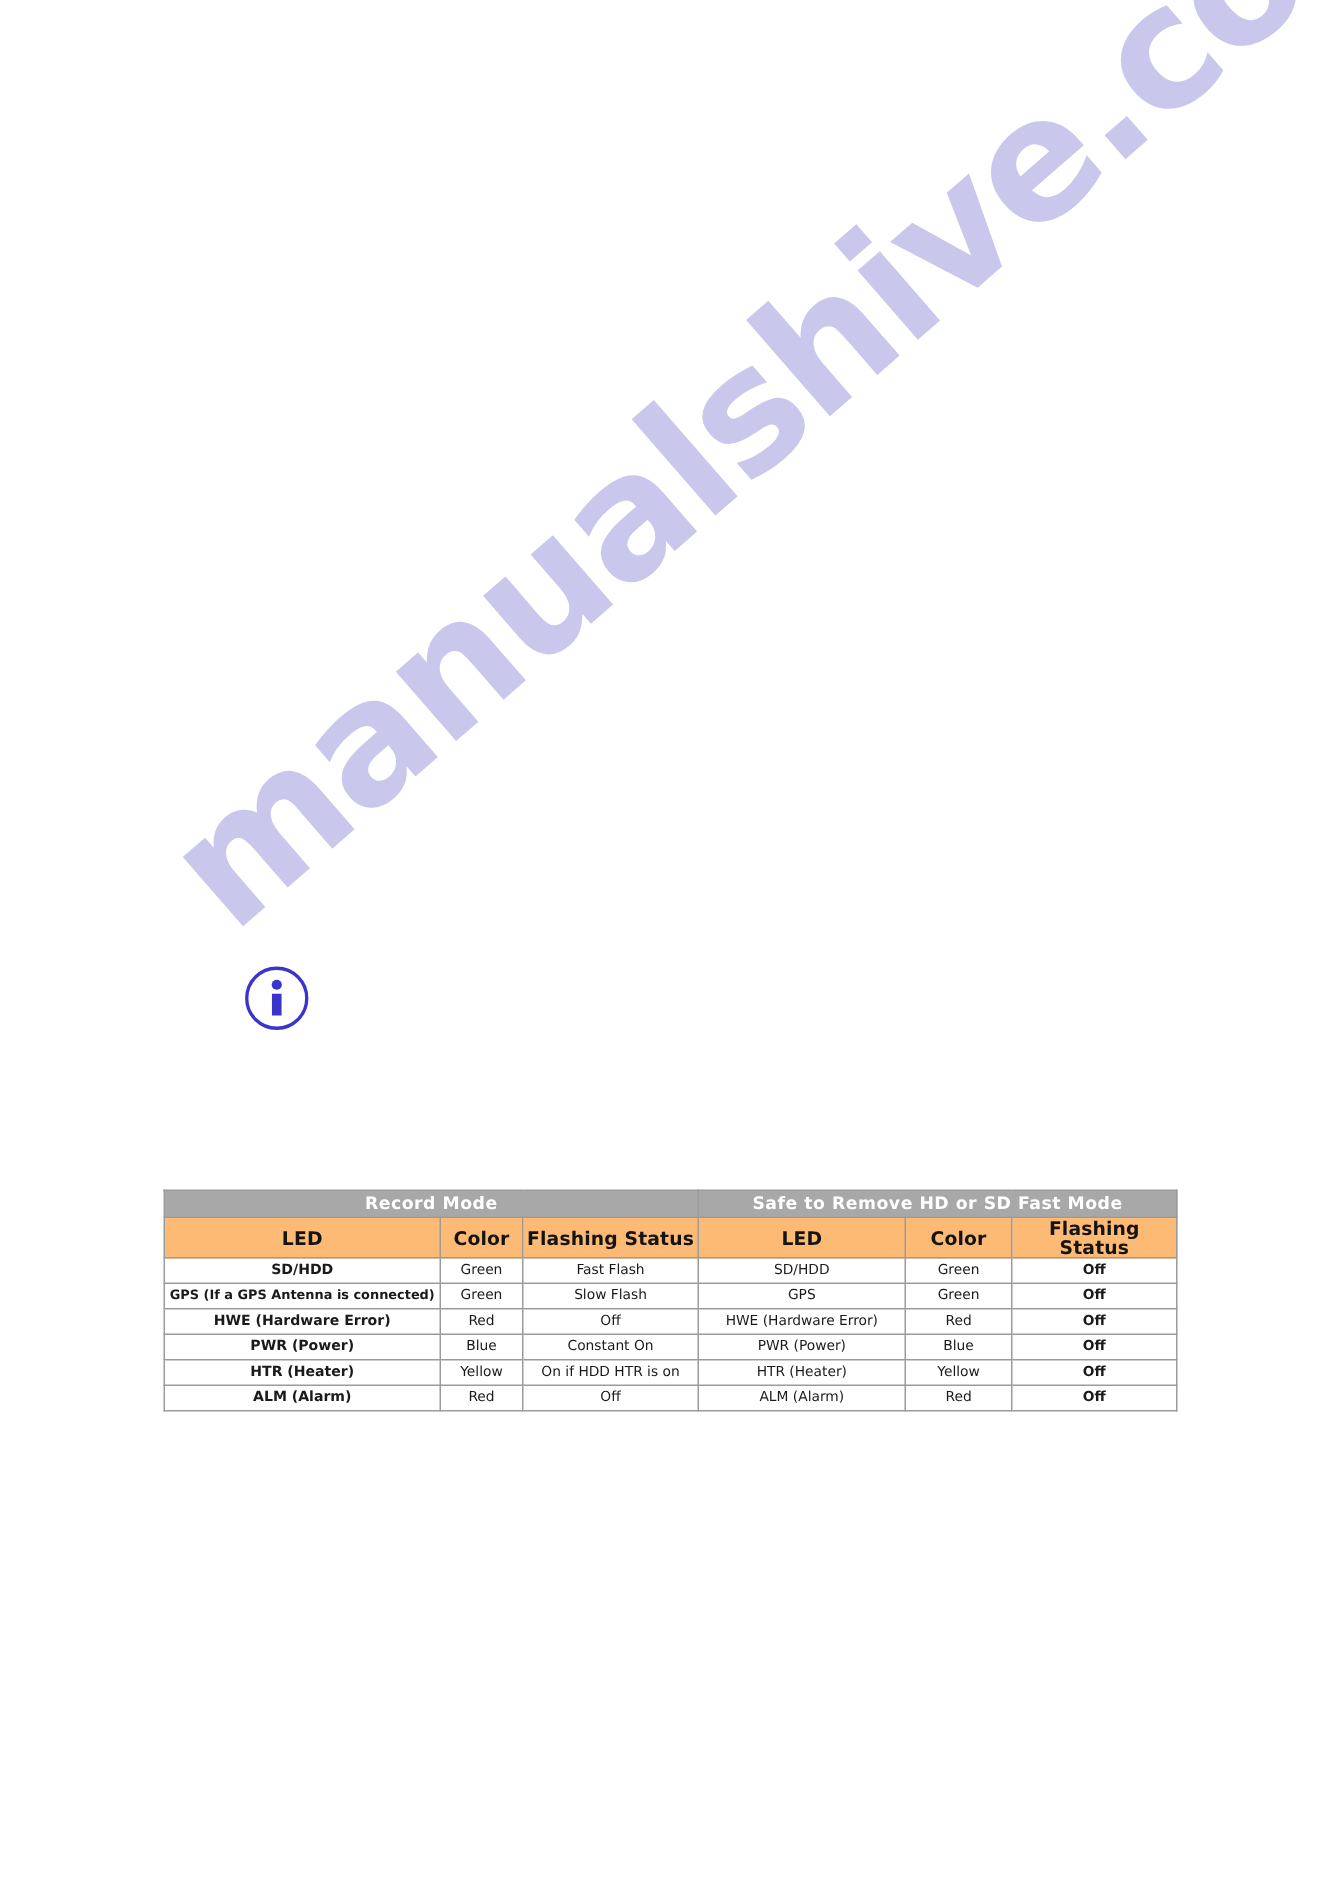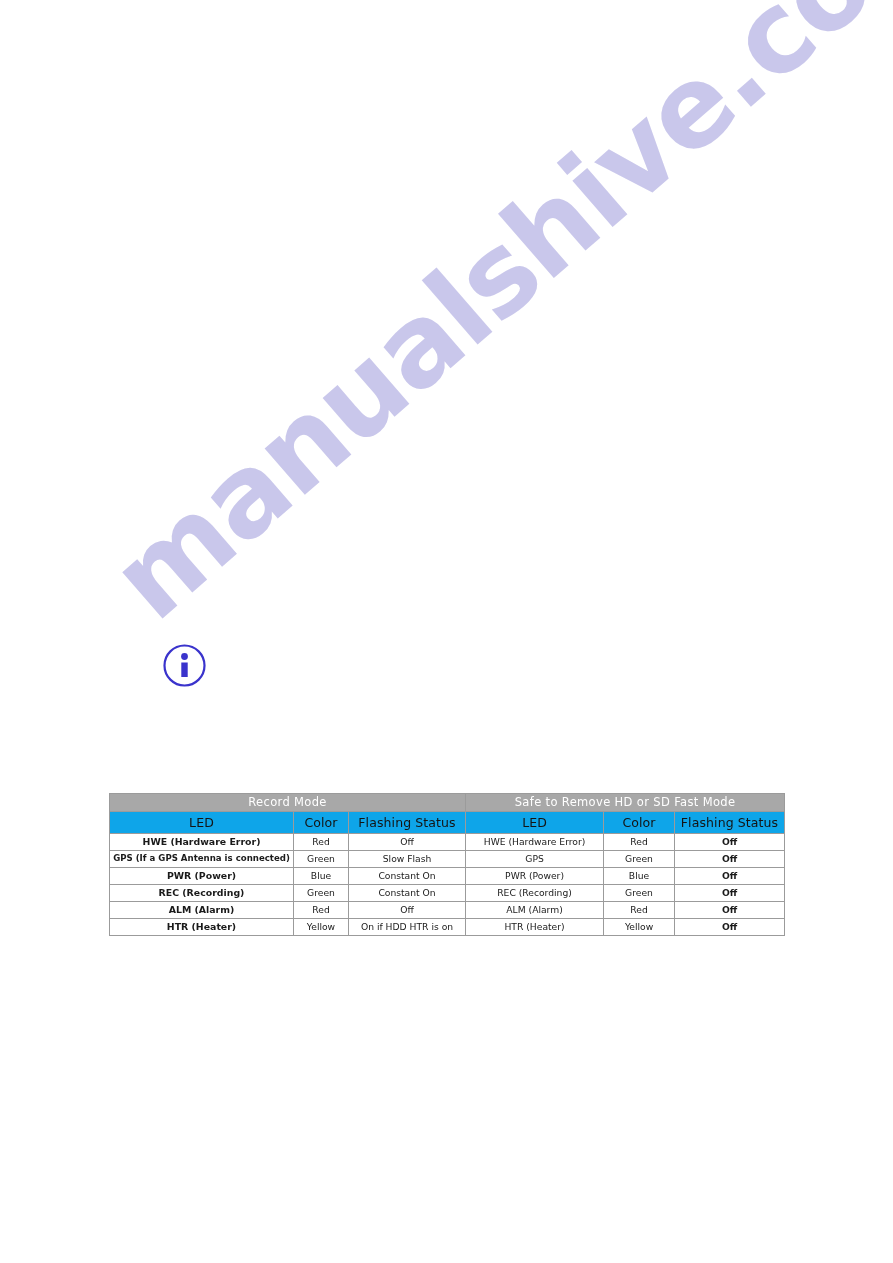--- a/index.html
+++ b/index.html
@@ -81,33 +81,33 @@
     text-align: center;
     vertical-align: middle;
     line-height: 1.05;
   }
 
   
   tr.banner-row td {
     background: #a8a8a8;
     color: #ffffff;
     font-size: 11.5px;
-    font-weight: 400;
+    font-weight: 700;
     height: 17px;
     letter-spacing: .35px;
     border-color: #a8a8a8;
     border-bottom-color: #8f8f8f;
   }
 
   
   tr.head-row th {
     font-size: 12.5px;
-    font-weight: 400;
+    font-weight: 700;
     height: 21px;
-    background: #0ea5e9;
+    background: #fdba74;
     color: #141414;
     letter-spacing: .1px;
   }
 
   
   tr.data-row td {
     font-size: 9.2px;
     height: 16px;
     color: #1a1a1a;
   }
@@ -162,73 +162,73 @@
         </tr>
         <tr class="head-row">
           <th>LED</th>
           <th>Color</th>
           <th>Flashing Status</th>
           <th>LED</th>
           <th>Color</th>
           <th>Flashing Status</th>
         </tr>
 
+        <tr class="data-row">
+          <td class="led-left">SD/HDD</td>
+          <td>Green</td>
+          <td>Fast Flash</td>
+          <td>SD/HDD</td>
+          <td>Green</td>
+          <td class="status-right">Off</td>
+        </tr>
+
+        <tr class="data-row">
+          <td class="led-left gps-left">GPS (If a GPS Antenna is connected)</td>
+          <td>Green</td>
+          <td>Slow Flash</td>
+          <td>GPS</td>
+          <td>Green</td>
+          <td class="status-right">Off</td>
+        </tr>
 
         <tr class="data-row">
           <td class="led-left">HWE (Hardware Error)</td>
           <td>Red</td>
           <td>Off</td>
           <td>HWE (Hardware Error)</td>
           <td>Red</td>
-          <td class="status-right">Off</td>
-        </tr>
-
-        <tr class="data-row">
-          <td class="led-left gps-left">GPS (If a GPS Antenna is connected)</td>
-          <td>Green</td>
-          <td>Slow Flash</td>
-          <td>GPS</td>
-          <td>Green</td>
           <td class="status-right">Off</td>
         </tr>
 
 
         <tr class="data-row">
           <td class="led-left">PWR (Power)</td>
           <td>Blue</td>
           <td>Constant On</td>
           <td>PWR (Power)</td>
           <td>Blue</td>
           <td class="status-right">Off</td>
         </tr>
 
-        <tr class="data-row">
-          <td class="led-left">REC (Recording)</td>
-          <td>Green</td>
-          <td>Constant On</td>
-          <td>REC (Recording)</td>
-          <td>Green</td>
-          <td class="status-right">Off</td>
-        </tr>
-
-
-        <tr class="data-row">
-          <td class="led-left">ALM (Alarm)</td>
-          <td>Red</td>
-          <td>Off</td>
-          <td>ALM (Alarm)</td>
-          <td>Red</td>
-          <td class="status-right">Off</td>
-        </tr>
+
 
         <tr class="data-row">
           <td class="led-left">HTR (Heater)</td>
           <td>Yellow</td>
           <td>On if HDD HTR is on</td>
           <td>HTR (Heater)</td>
           <td>Yellow</td>
           <td class="status-right">Off</td>
         </tr>
+
+        <tr class="data-row">
+          <td class="led-left">ALM (Alarm)</td>
+          <td>Red</td>
+          <td>Off</td>
+          <td>ALM (Alarm)</td>
+          <td>Red</td>
+          <td class="status-right">Off</td>
+        </tr>
       </tbody>
     </table>
   </div>
 
 </div>
 
 </body></html>

